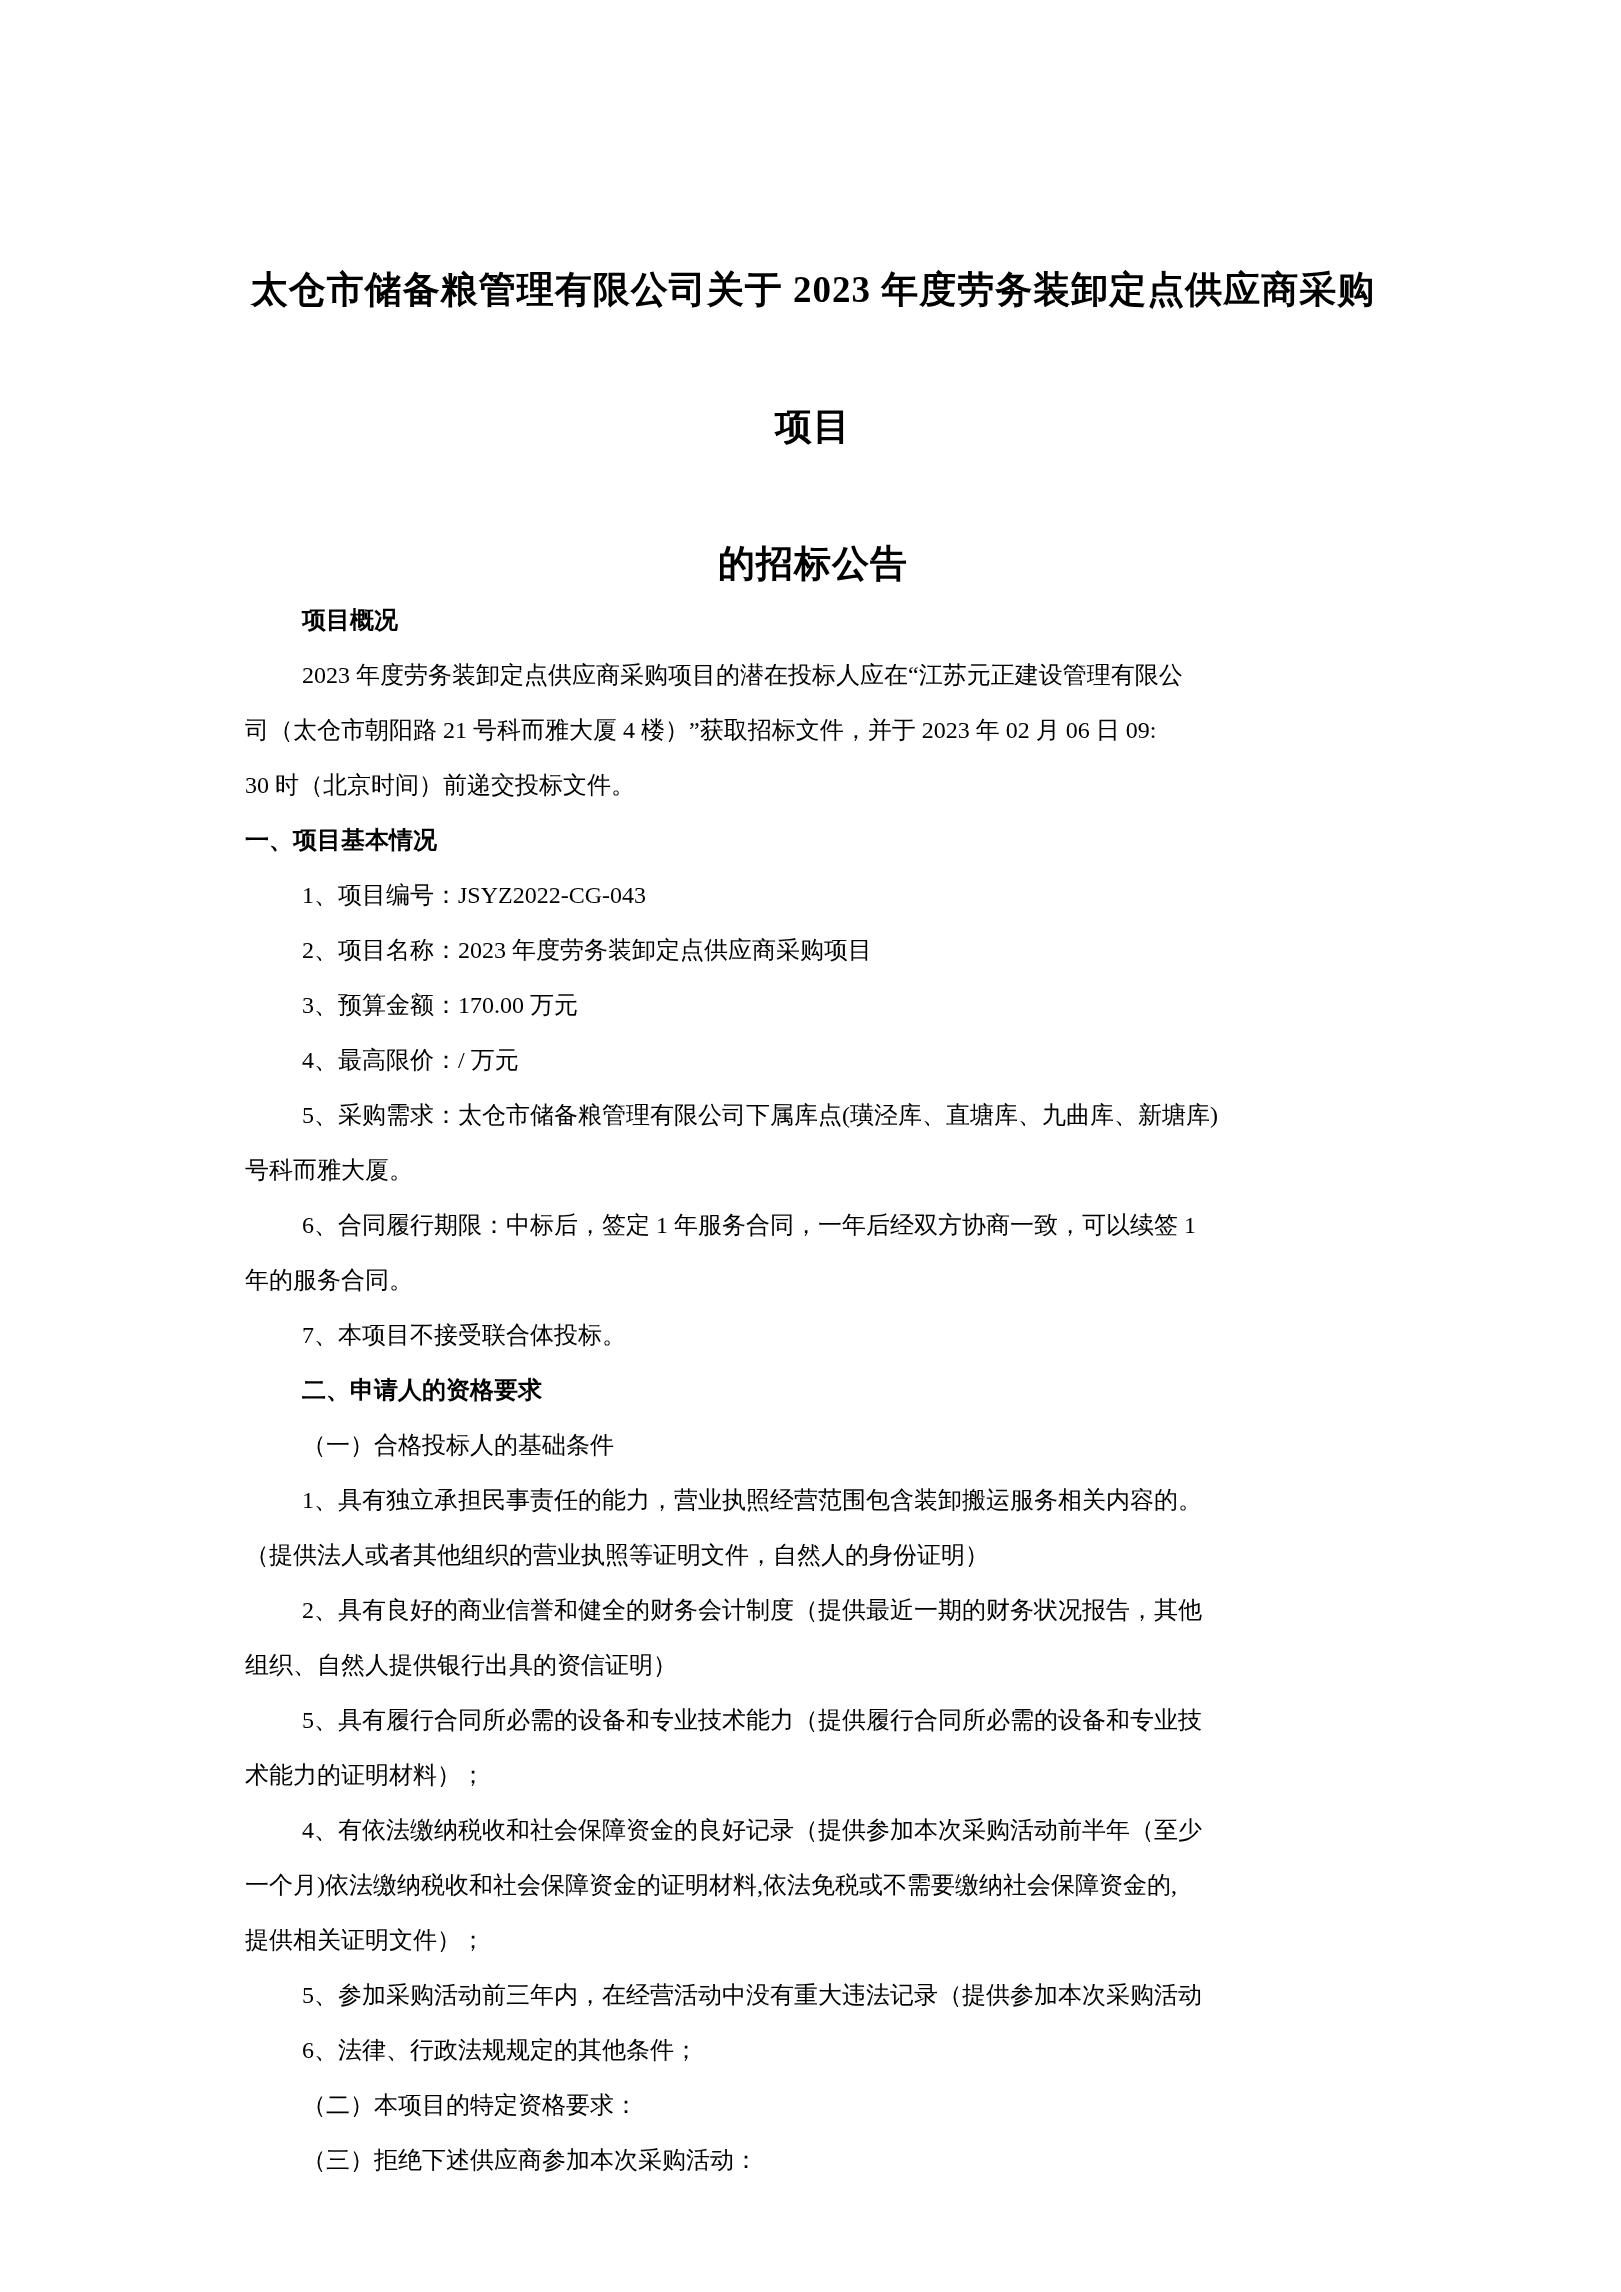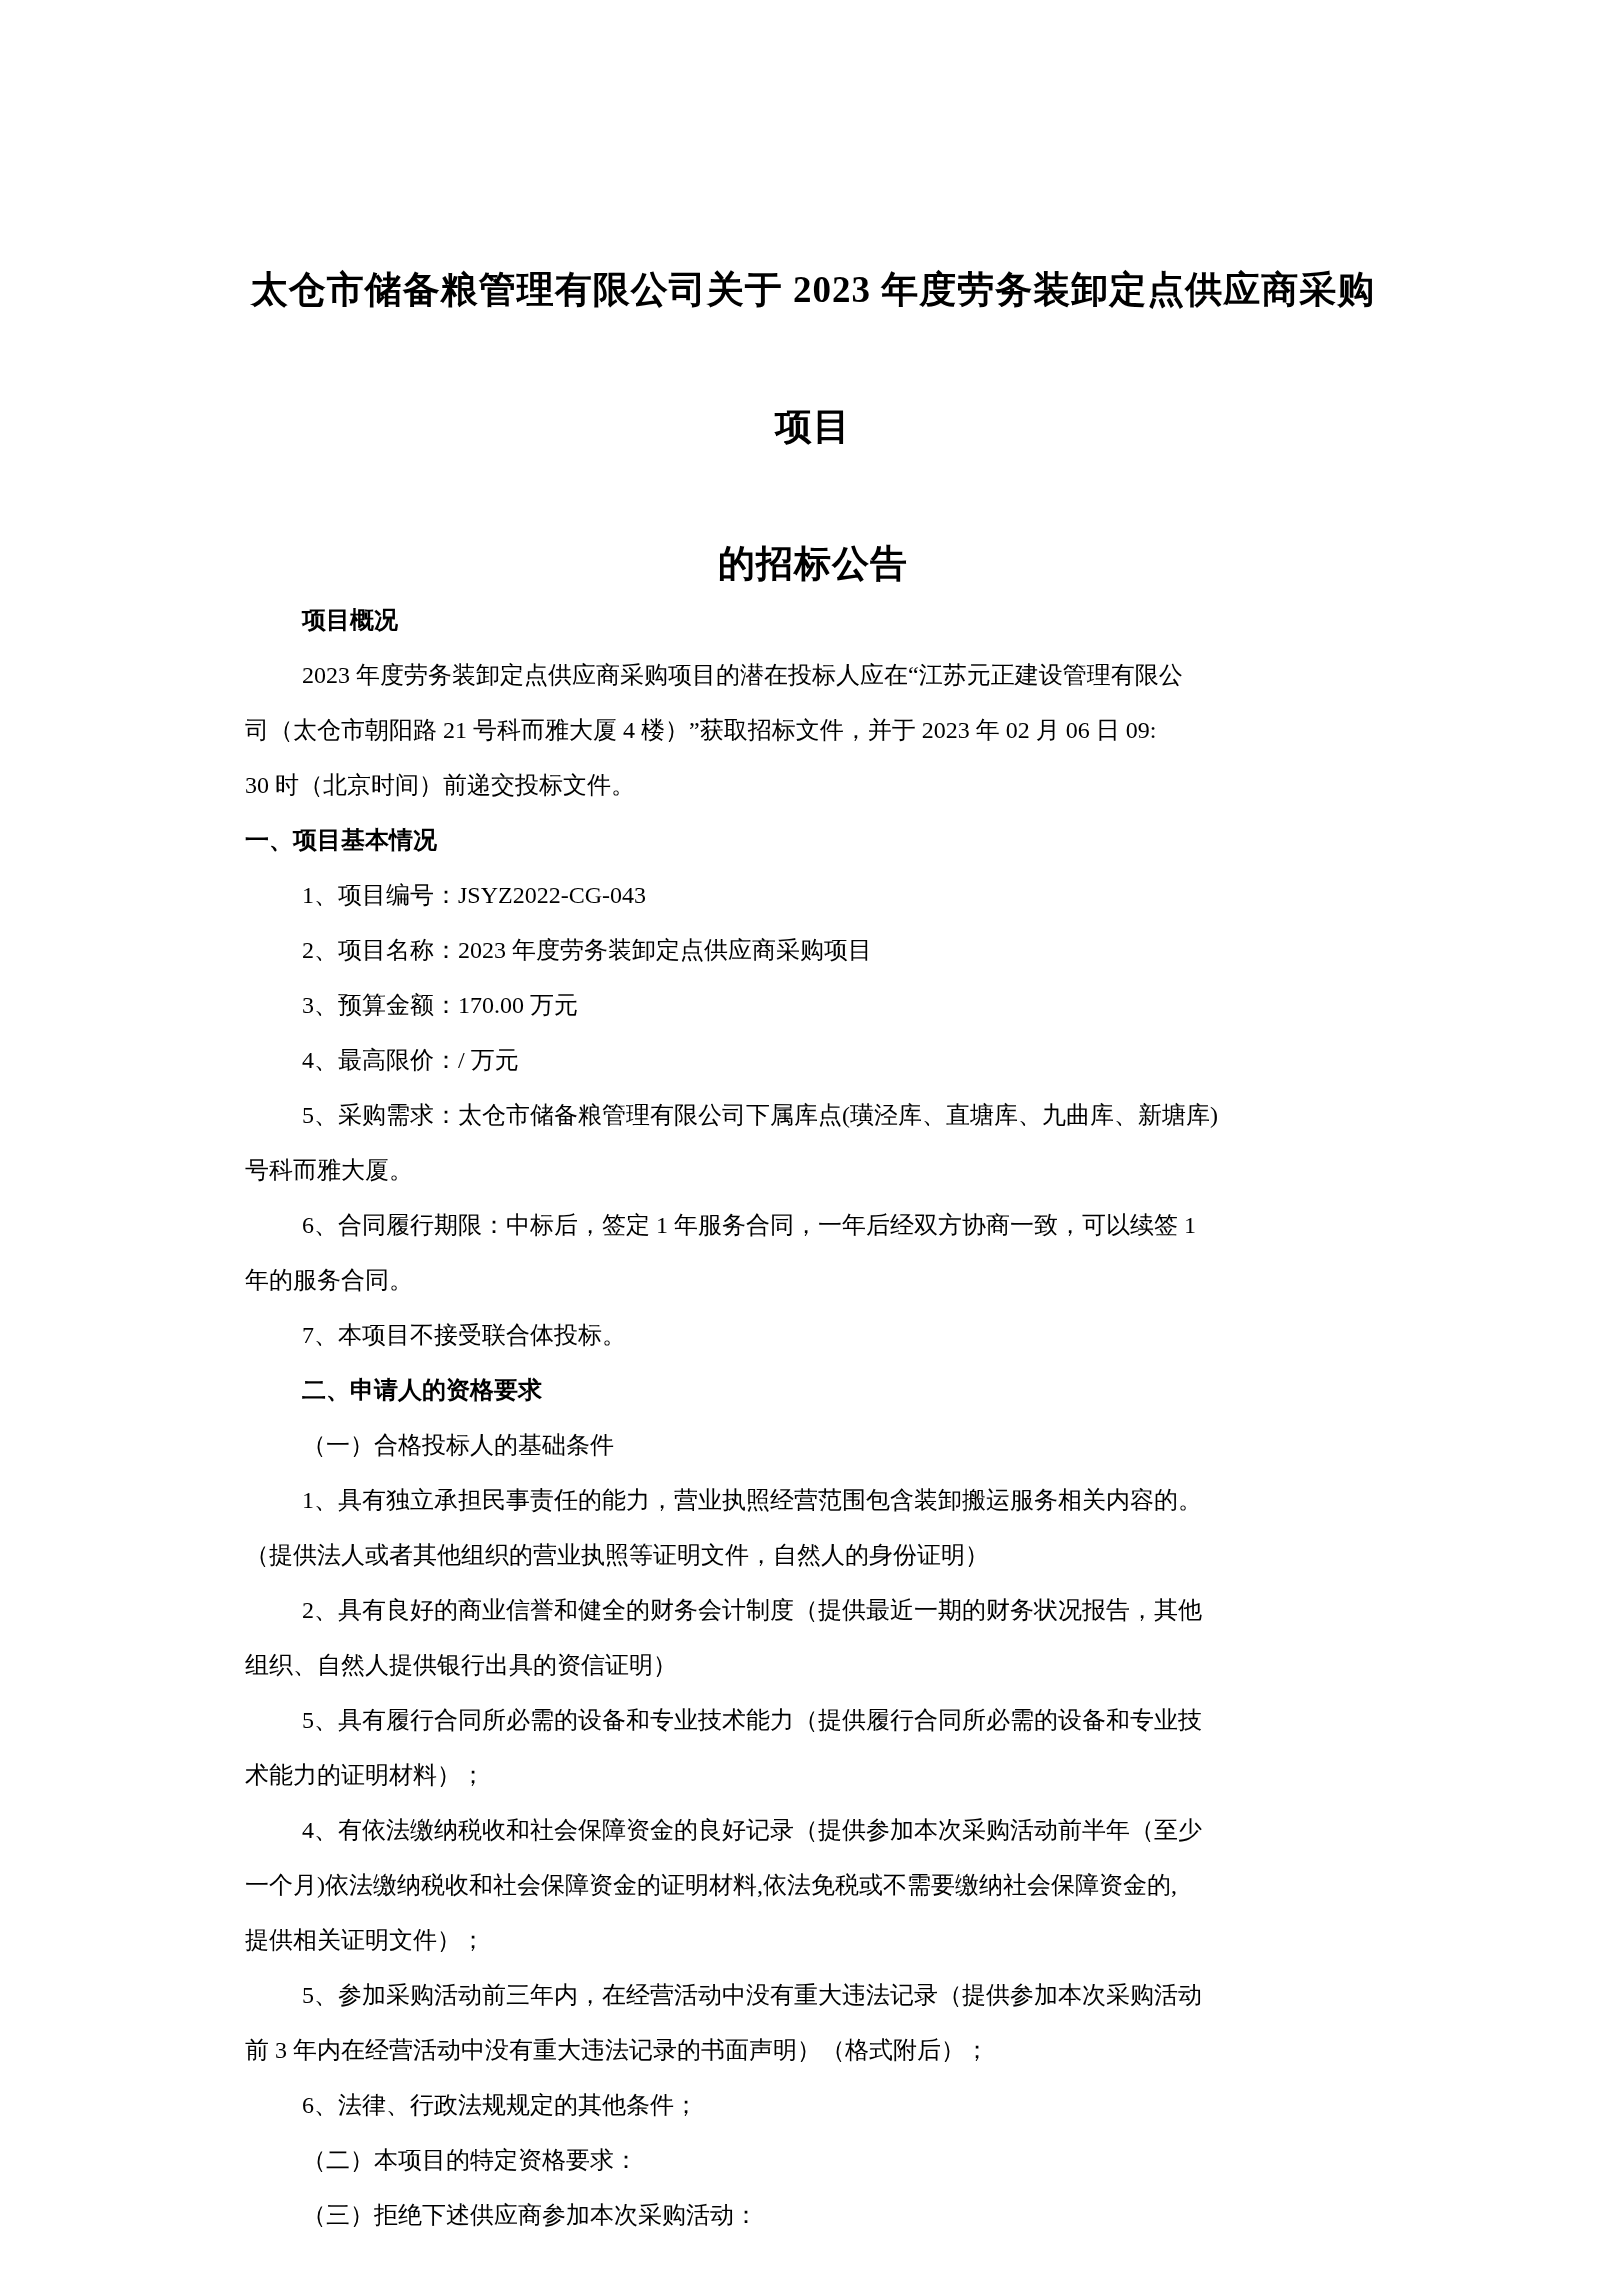--- a/index.html
+++ b/index.html
@@ -78,20 +78,19 @@
         <div class="line indent">1、具有独立承担民事责任的能力，营业执照经营范围包含装卸搬运服务相关内容的。</div>
         <div class="line">（提供法人或者其他组织的营业执照等证明文件，自然人的身份证明）</div>
         <div class="line indent">2、具有良好的商业信誉和健全的财务会计制度（提供最近一期的财务状况报告，其他</div>
         <div class="line">组织、自然人提供银行出具的资信证明）</div>
         <div class="line indent">5、具有履行合同所必需的设备和专业技术能力（提供履行合同所必需的设备和专业技</div>
         <div class="line">术能力的证明材料）；</div>
         <div class="line indent">4、有依法缴纳税收和社会保障资金的良好记录（提供参加本次采购活动前半年（至少</div>
         <div class="line">一个月)依法缴纳税收和社会保障资金的证明材料,依法免税或不需要缴纳社会保障资金的,</div>
         <div class="line">提供相关证明文件）；</div>
         <div class="line indent">5、参加采购活动前三年内，在经营活动中没有重大违法记录（提供参加本次采购活动</div>
-        <div class="line">前 3 年内在经营活动中没有重大违法记录的书面声明）（格式附后）；</div>
         <div class="line indent">6、法律、行政法规规定的其他条件；</div>
         <div class="line indent">（二）本项目的特定资格要求：</div>
         <div class="line indent">（三）拒绝下述供应商参加本次采购活动：</div>
       </div>
   </div>
 </div>
 
 
 </body></html>

